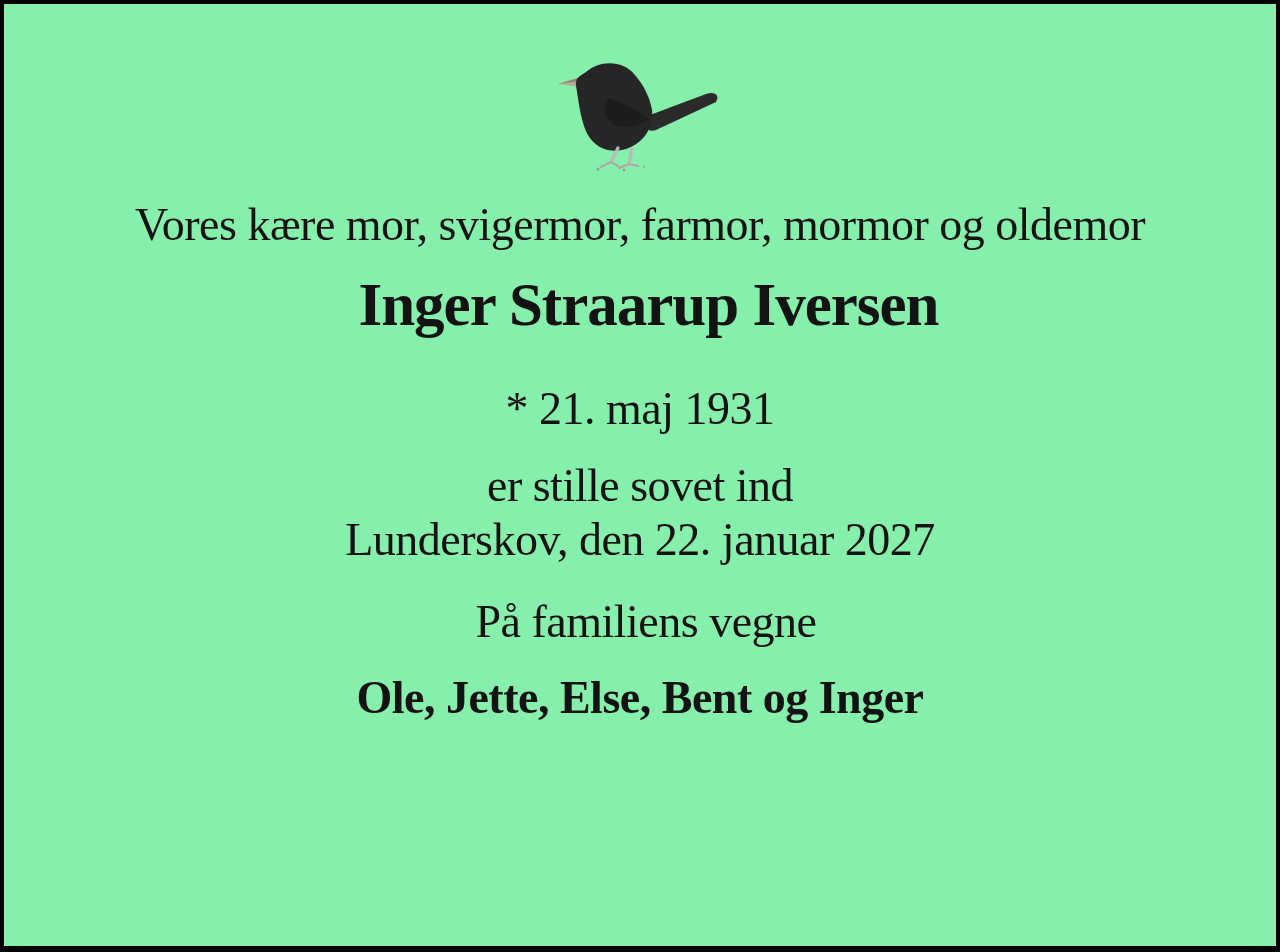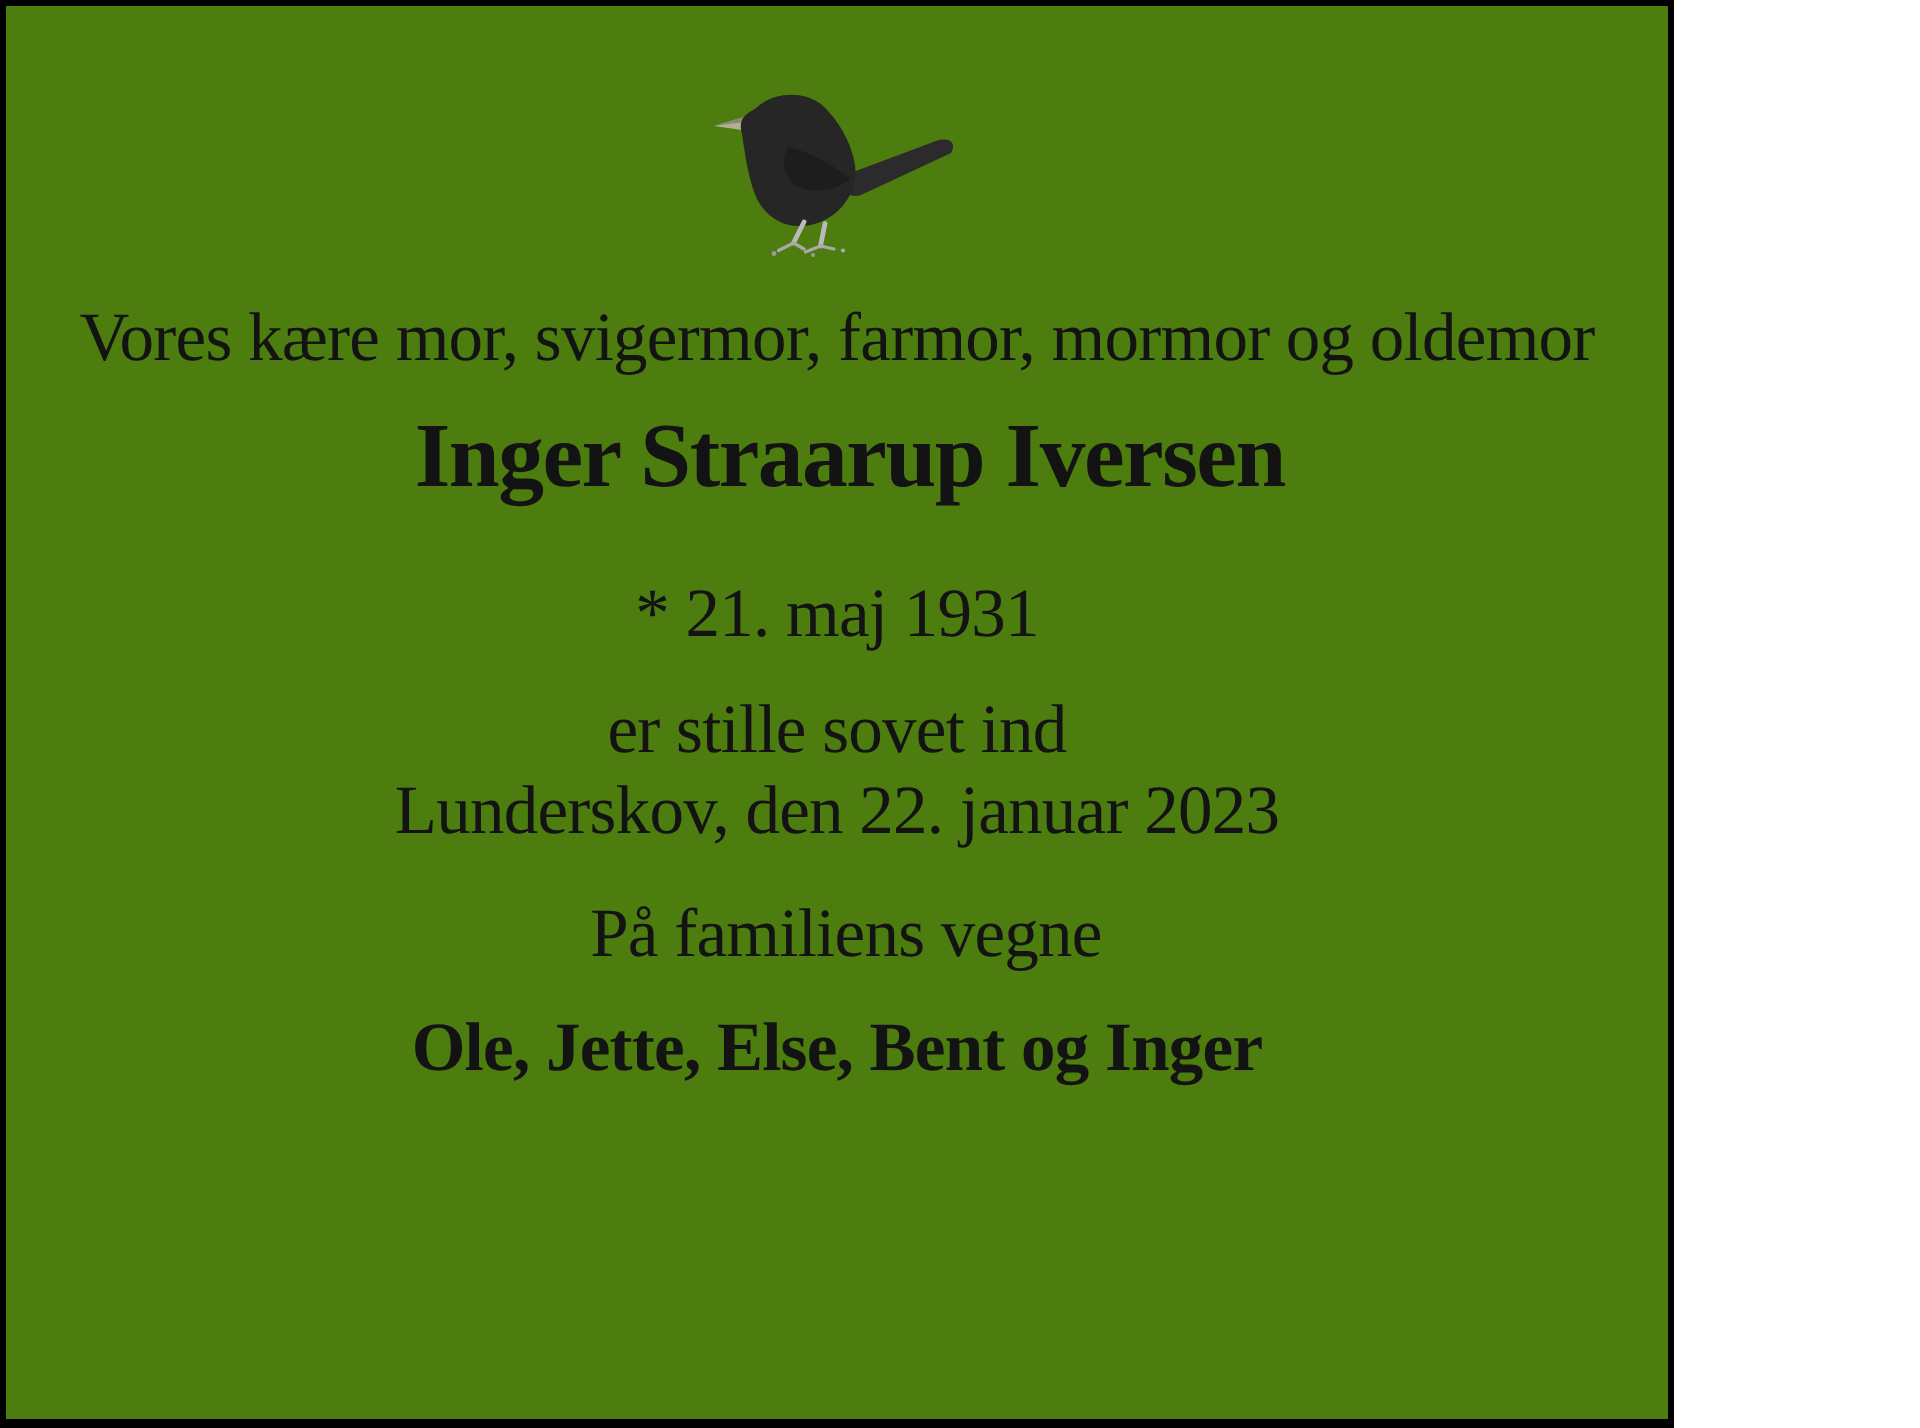--- a/index.html
+++ b/index.html
@@ -8,23 +8,23 @@
     background: #ffffff;
   }
   body {
     width: 1280px;
     height: 952px;
     font-family: "Liberation Serif", "DejaVu Serif", serif;
     color: #131313;
   }
   .card {
     box-sizing: border-box;
-    width: 1116px;
+    width: 1280px;
     height: 952px;
-    background: #4d7c0f;
+    background: #86efac;
     border: 4px solid #000000;
     border-bottom-width: 6px;
     text-align: center;
     overflow: hidden;
   }
   .bird-wrap {
     margin: 50px auto 0;
     width: 168px;
     height: 118px;
   }
@@ -86,21 +86,21 @@
   </div>
 
   <div class="line intro">Vores kære mor, svigermor, farmor, mormor og oldemor</div>
 
   <h1 class="name">Inger Straarup Iversen</h1>
 
   <div class="line birth">* 21. maj 1931</div>
 
   <div class="death">
     <div class="line">er stille sovet ind</div>
-    <div class="line">Lunderskov, den 22. januar 2023</div>
+    <div class="line">Lunderskov, den 22. januar 2027</div>
   </div>
 
   <div class="line behalf">På familiens vegne</div>
 
   <div class="line family">Ole, Jette, Else, Bent og Inger</div>
 
 
 </div>
 
 </body></html>

